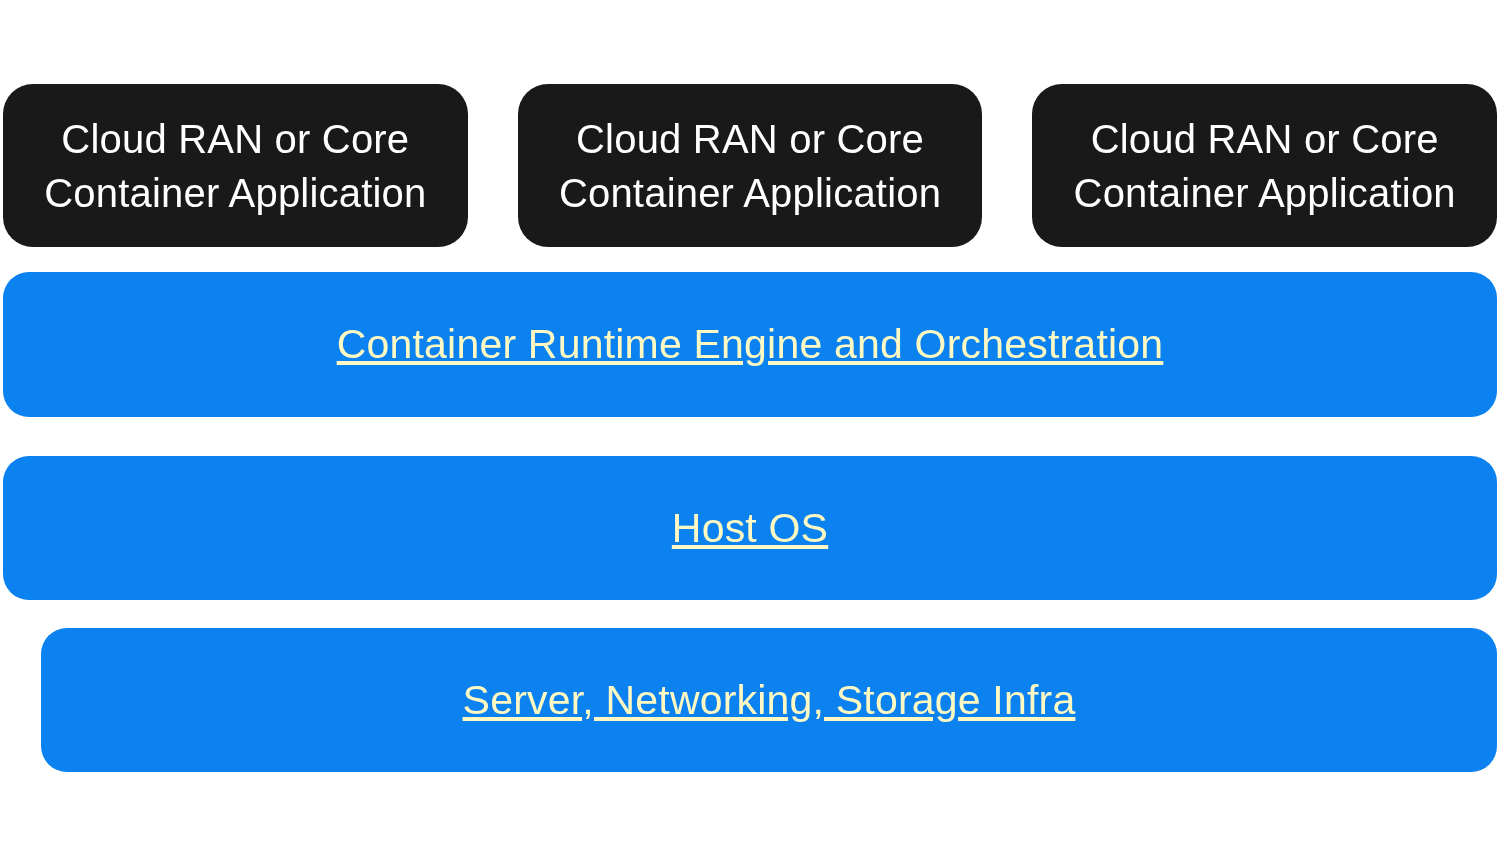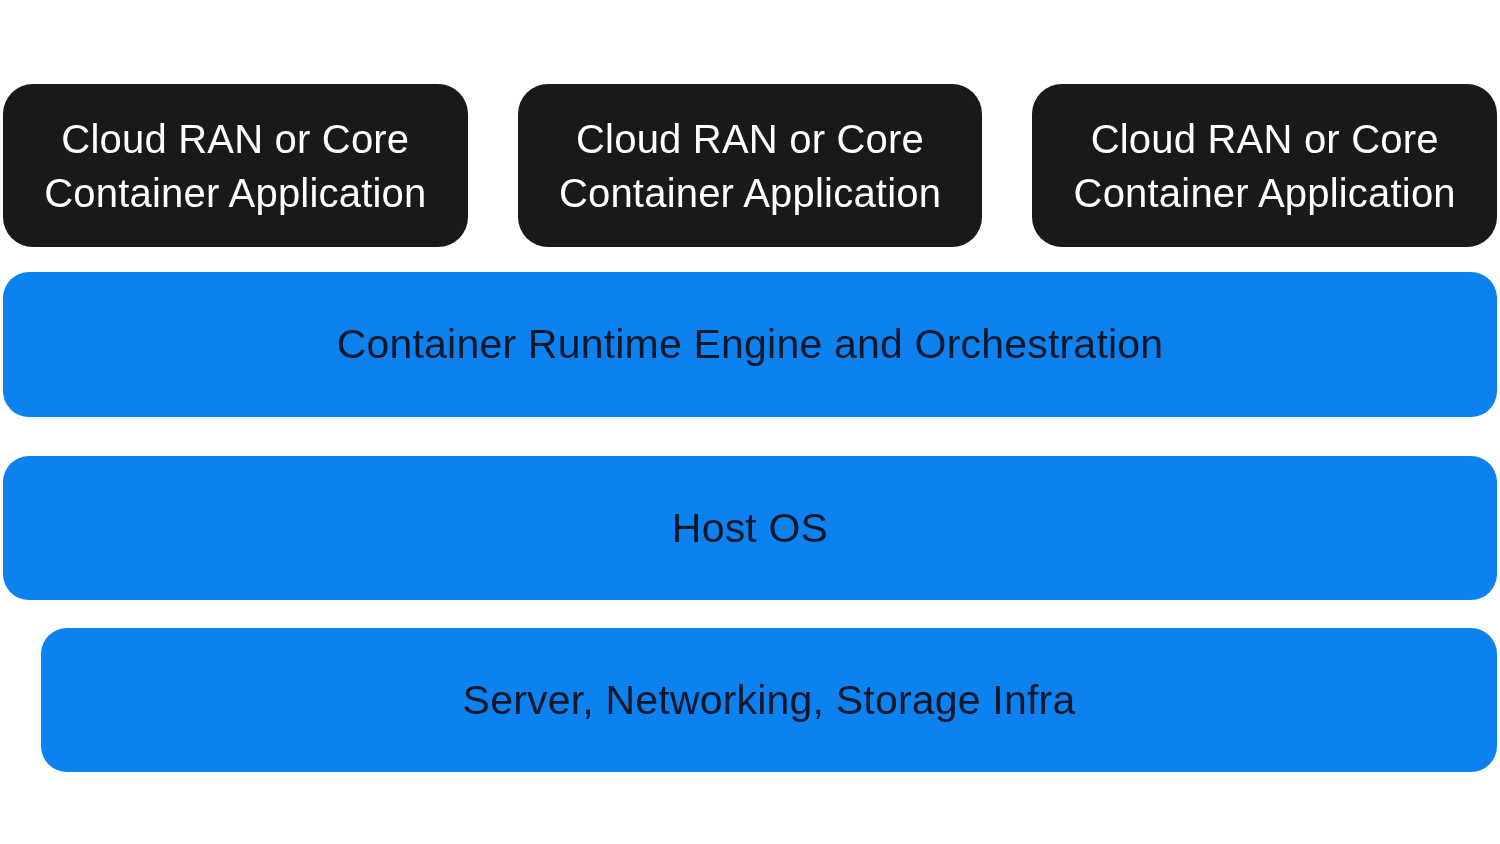--- a/index.html
+++ b/index.html
@@ -36,27 +36,28 @@
     justify-content: center;
     text-align: center;
     font-size: 40px;
     line-height: 54px;
     letter-spacing: 0.2px;
   }
   .layer-bar {
     height: 144px;
     background: #0b82f0;
     border-radius: 26px;
-    color: #0f172a;
+    color: #fef9c3;
     display: flex;
     align-items: center;
     justify-content: center;
     text-align: center;
     font-size: 41px;
     letter-spacing: 0.2px;
+    text-decoration: underline;
   }
   .layer-bar.first {
     margin-top: 25px;
     height: 145px;
   }
   .layer-bar.mid {
     margin-top: 39px;
   }
   .layer-bar.last {
     margin-top: 28px;

